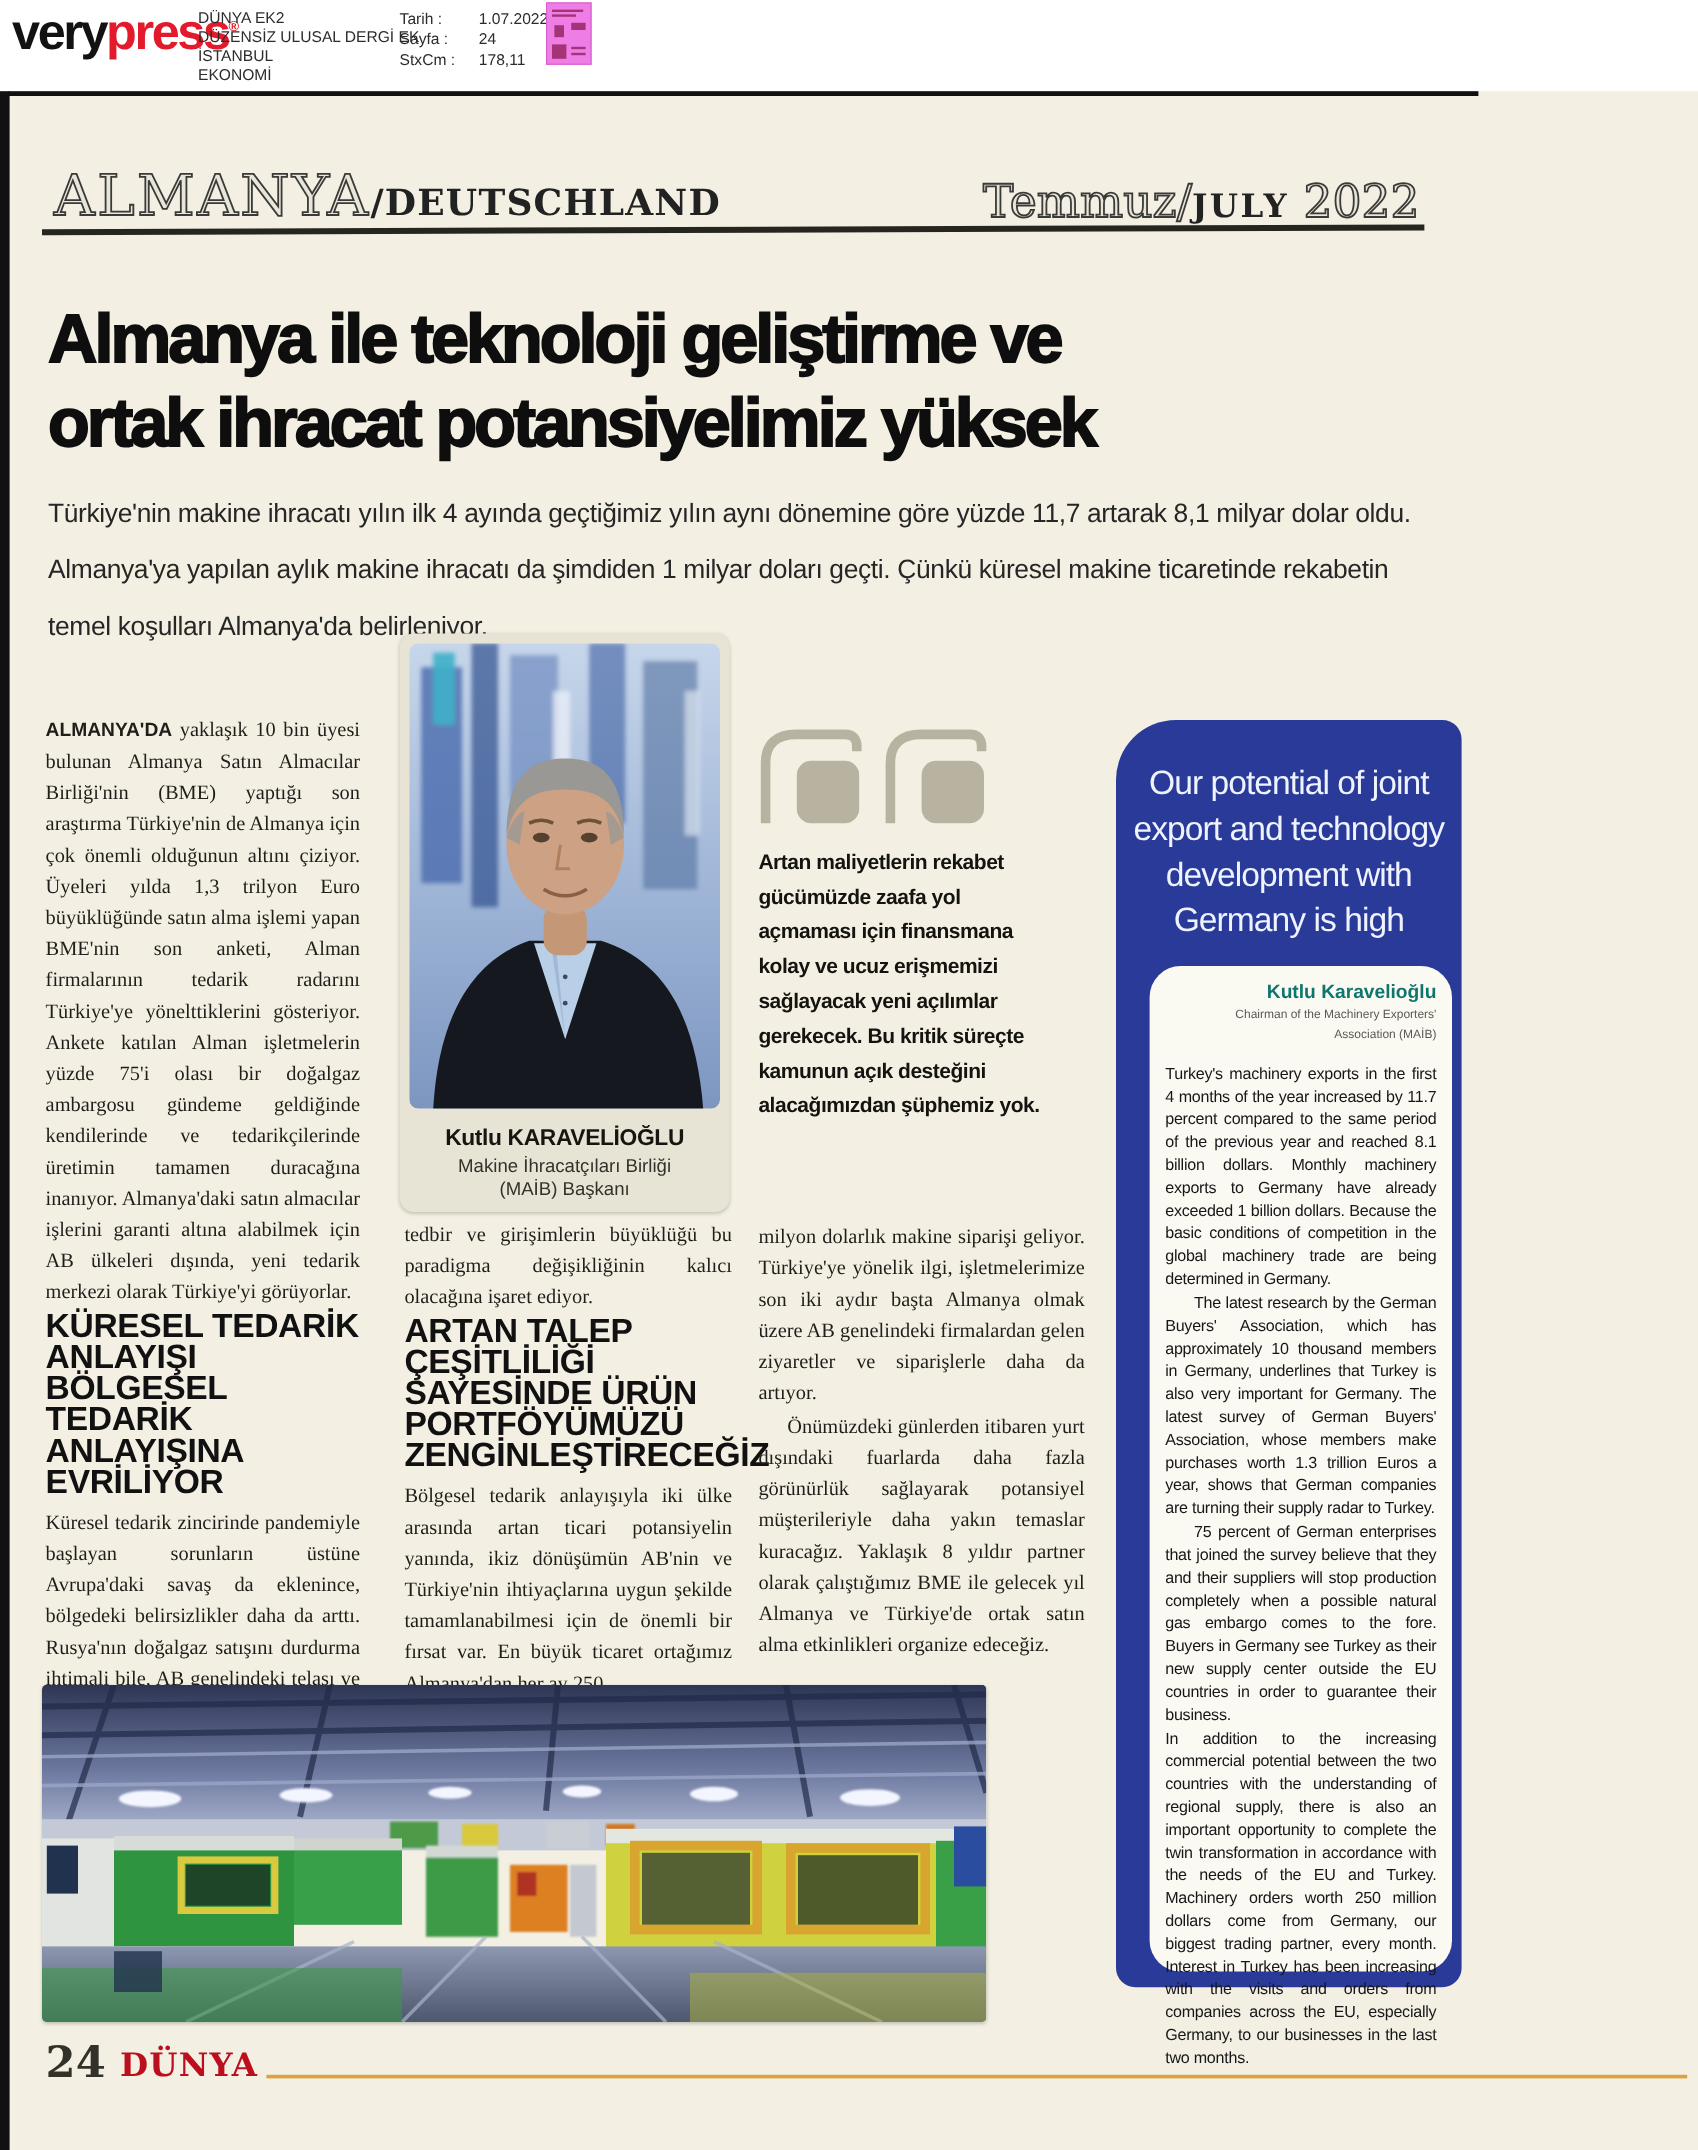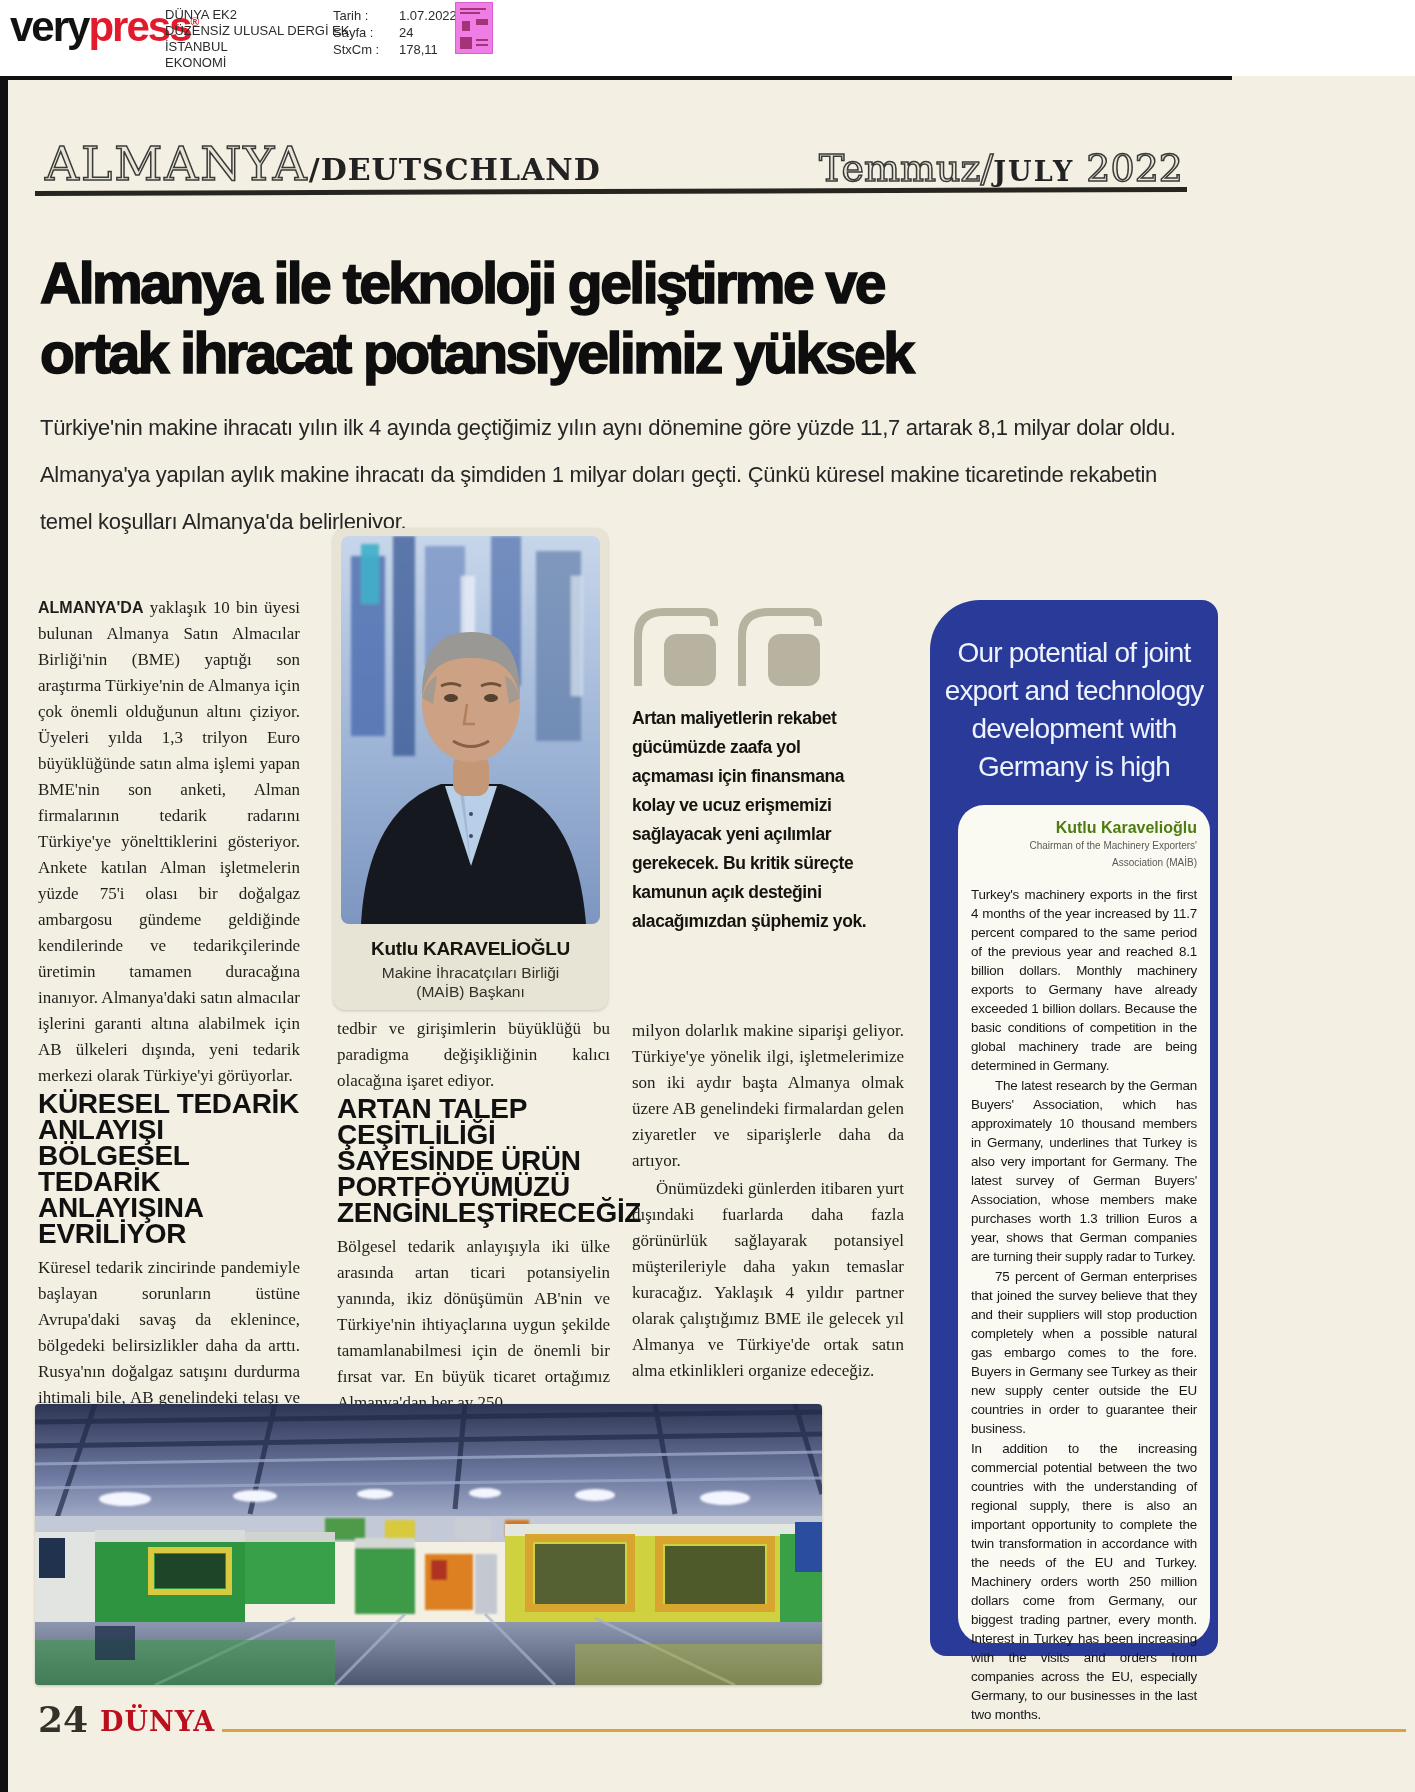--- a/index.html
+++ b/index.html
@@ -99,21 +99,21 @@
   .bluebox-title {
     position:absolute; left:0; top:34px; width:100%;
     text-align:center; color:#eef3ff;
     font-size:28px; line-height:38px; letter-spacing:-0.8px; padding:0 14px;
   }
   .whitecard {
     position:absolute; left:28px; top:205px; width:252px; height:838px;
     background:#fbfaf2; border-radius:26px; padding:14px 13px 10px 13px;
   }
   .sb-author { text-align:right; margin-bottom:14px; }
-  .sb-author .name { font-weight:bold; font-size:16px; color:#4d7c0f; }
+  .sb-author .name { font-weight:bold; font-size:16px; color:#0f766e; }
   .sb-author .role { font-size:10px; line-height:17px; color:#5a5a55; }
   .sb-body p { font-size:13.4px; line-height:19px; color:#17171a; text-align:justify; letter-spacing:-0.2px; margin-bottom:1px; }
   .sb-subhead { font-weight:bold; font-size:14px; line-height:18px; color:#101014; margin:12px 0 4px 0; letter-spacing:-0.2px; }
 
   
   .factory-photo { left:35px; top:1404px; width:787px; height:281px; border-radius:4px; overflow:hidden; box-shadow:0 1px 3px rgba(0,0,0,.2); }
 
   
   .footer-num   { left:38px;  top:1698px; font-family:"DejaVu Serif",serif; font-weight:bold; font-size:36px; color:#33322a; }
   .footer-brand { left:100px; top:1706px; font-family:"DejaVu Serif",serif; font-weight:bold; font-size:27px; color:#bc0f1d; letter-spacing:1px; }
@@ -243,21 +243,21 @@
   <div class="abs quote-text">Artan maliyetlerin rekabet gücümüzde zaafa yol açmaması için finansmana kolay ve ucuz erişmemizi sağlayacak yeni açılımlar gerekecek. Bu kritik süreçte kamunun açık desteğini alacağımızdan şüphemiz yok.</div>
 
   <div class="abs tcol col2">
     <p>tedbir ve girişimlerin büyüklüğü bu paradigma değişikliğinin kalıcı olacağına işaret ediyor.</p>
     <div class="col-subhead">ARTAN TALEP ÇEŞİTLİLİĞİ SAYESİNDE ÜRÜN PORTFÖYÜMÜZÜ ZENGİNLEŞTİRECEĞİZ</div>
     <p>Bölgesel tedarik anlayışıyla iki ülke arasında artan ticari potansiyelin yanında, ikiz dönüşümün AB'nin ve Türkiye'nin ihtiyaçlarına uygun şekilde tamamlanabilmesi için de önemli bir fırsat var. En büyük ticaret ortağımız Almanya'dan her ay 250</p>
   </div>
 
   <div class="abs tcol col3">
     <p>milyon dolarlık makine siparişi geliyor. Türkiye'ye yönelik ilgi, işletmelerimize son iki aydır başta Almanya olmak üzere AB genelindeki firmalardan gelen ziyaretler ve siparişlerle daha da artıyor.</p>
-    <p class="indent">Önümüzdeki günlerden itibaren yurt dışındaki fuarlarda daha fazla görünürlük sağlayarak potansiyel müşterileriyle daha yakın temaslar kuracağız. Yaklaşık 4 yıldır partner olarak çalıştığımız BME ile gelecek yıl Almanya ve Türkiye'de ortak satın alma etkinlikleri organize edeceğiz.</p>
+    <p class="indent">Önümüzdeki günlerden itibaren yurt dışındaki fuarlarda daha fazla görünürlük sağlayarak potansiyel müşterileriyle daha yakın temaslar kuracağız. Yaklaşık 8 yıldır partner olarak çalıştığımız BME ile gelecek yıl Almanya ve Türkiye'de ortak satın alma etkinlikleri organize edeceğiz.</p>
   </div>
 
   <div class="abs bluebox">
     <div class="bluebox-title">Our potential of joint export and technology development with Germany is high</div>
     <div class="whitecard">
       <div class="sb-author">
         <div class="name">Kutlu Karavelioğlu</div>
         <div class="role">
           <div>Chairman of the Machinery Exporters'</div>
           <div>Association (MAİB)</div>

